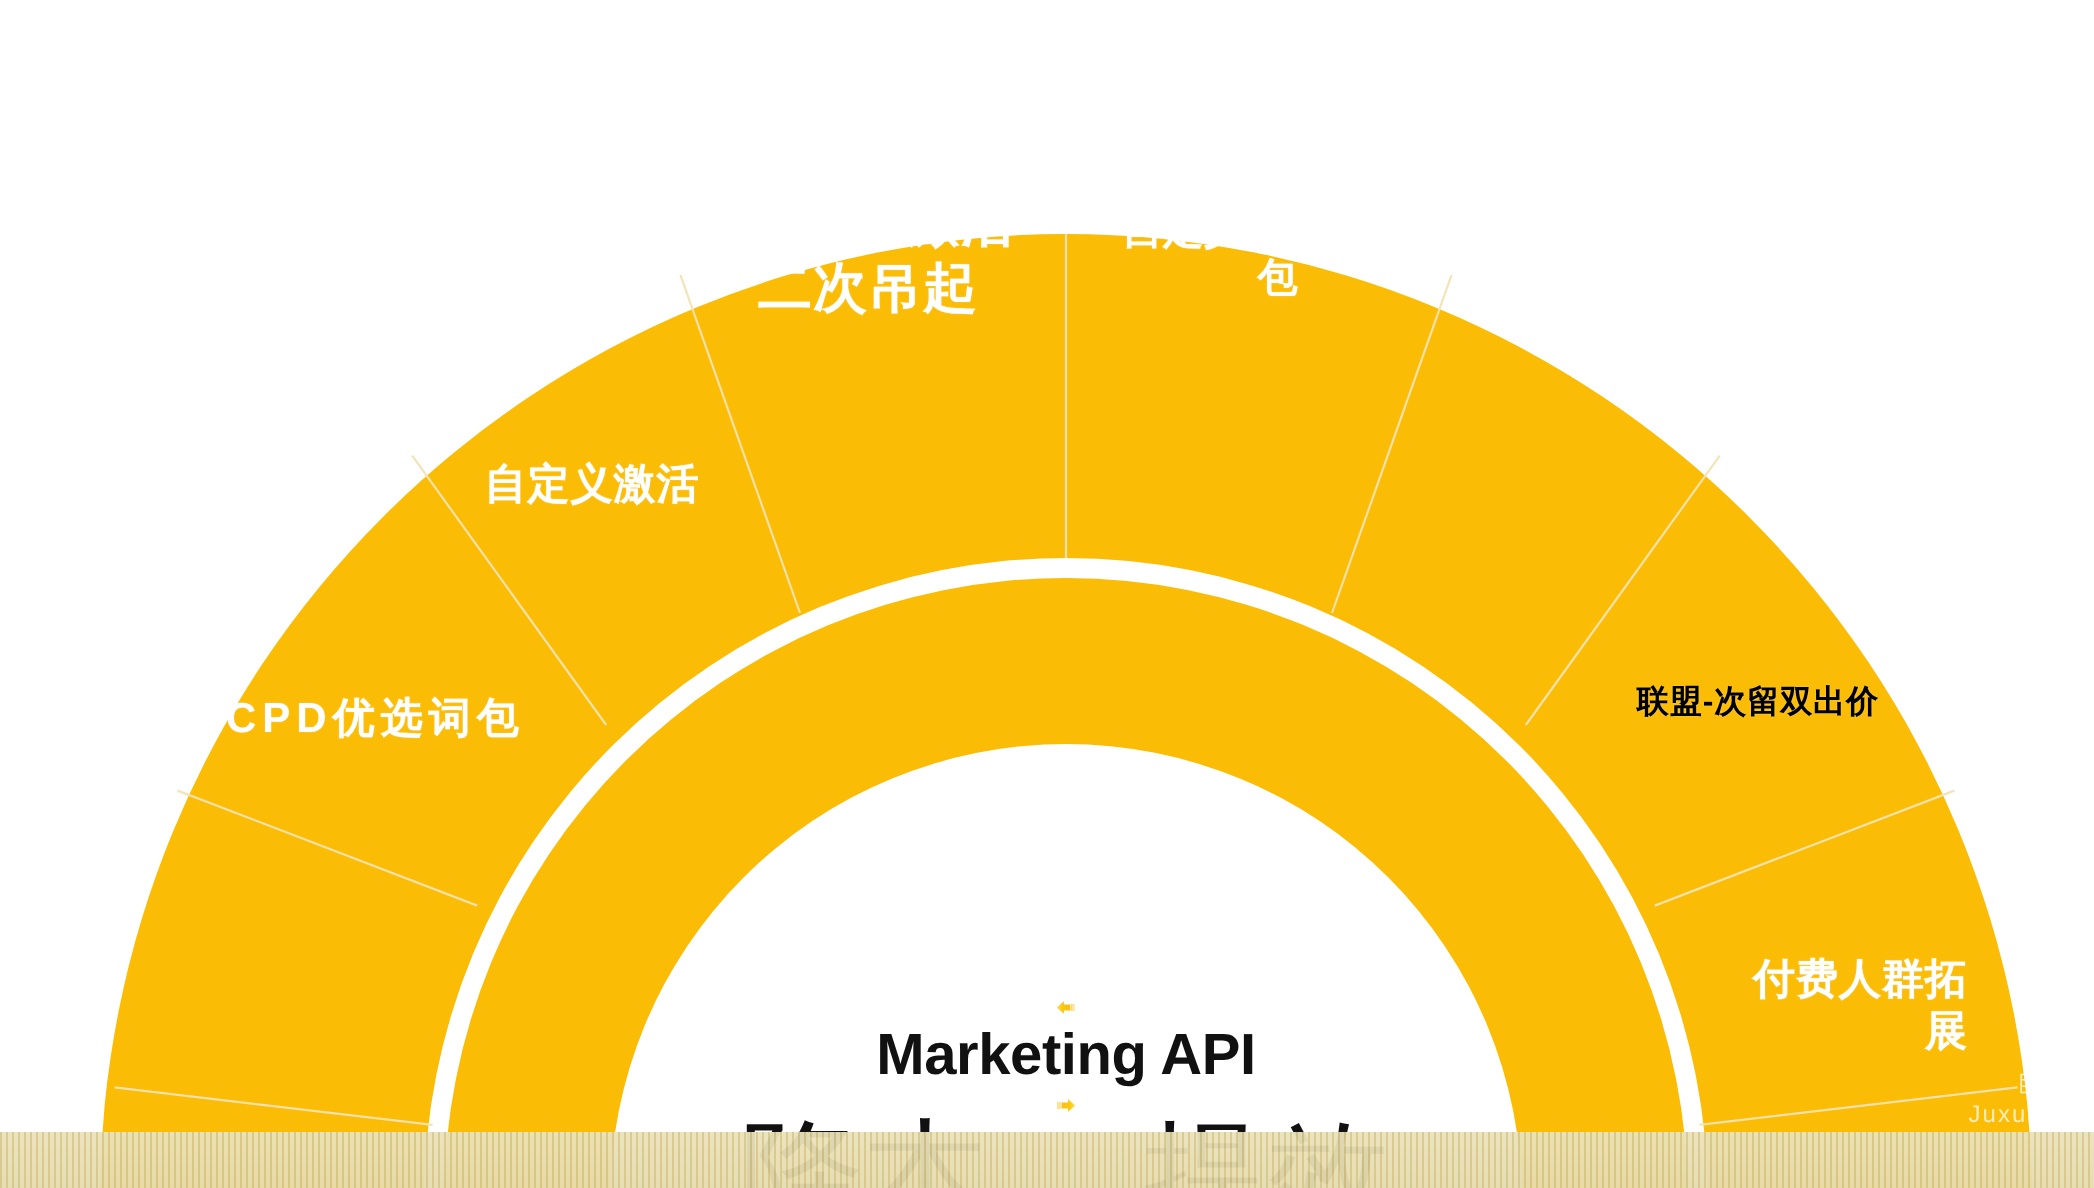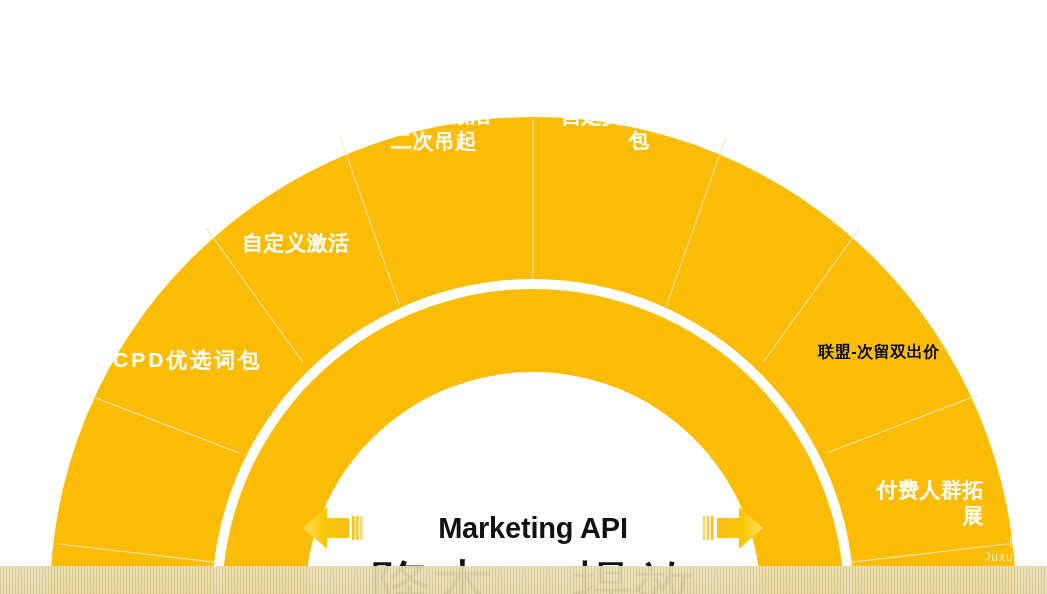--- a/index.html
+++ b/index.html
@@ -53,20 +53,21 @@
     width: 460px;
     text-align: center;
   }
   #api-row {
     display: flex;
     align-items: center;
     justify-content: space-between;
     gap: 4px;
     height: 56px;
     margin-bottom: 2px;
+    flex-direction: column;
   }
   .api-arrow { display: block; }
   #api-text {
     font-size: 29px;
     font-weight: 700;
     color: #111111;
     letter-spacing: -0.2px;
     font-family: "Liberation Sans", "DejaVu Sans", sans-serif;
   }
   #slogan-row {
@@ -164,21 +165,21 @@
         <line x1="849.7" y1="562.4" x2="1008.7" y2="543.7"></line>
       </g>
     </g>
   </svg>
 
 
   <div class="seg-label wide-track" style="left: 178px; top: 360px; font-size: 21px; color: rgb(255, 255, 255);">OCPD优选词包</div>
 
   <div class="seg-label" style="left: 296px; top: 226px; font-size: 21px; color: rgb(255, 255, 255); margin-top: 17px;">自定义激活</div>
 
-  <div class="seg-label" style="left: 434px; top: 128px; font-size: 21px; color: rgb(255, 255, 255);">已安装未激活 -
+  <div class="seg-label" style="left: 434px; top: 128px; font-size: 27px; color: rgb(255, 255, 255);">已安装未激活 -
 二次吊起</div>
 
   <div class="seg-label" style="left: 639px; top: 128px; font-size: 20px; color: rgb(255, 255, 255);">自定义激活+人群
 包</div>
 
 
   <div class="seg-label" style="left: 879px; top: 352px; font-size: 16px; color: #000000;">联盟-次留双出价</div>
 
   <div class="seg-label" style="left: 921px; top: 503px; font-size: 21px; color: rgb(255, 255, 255); text-align: right;">付费人群拓展</div>
 

